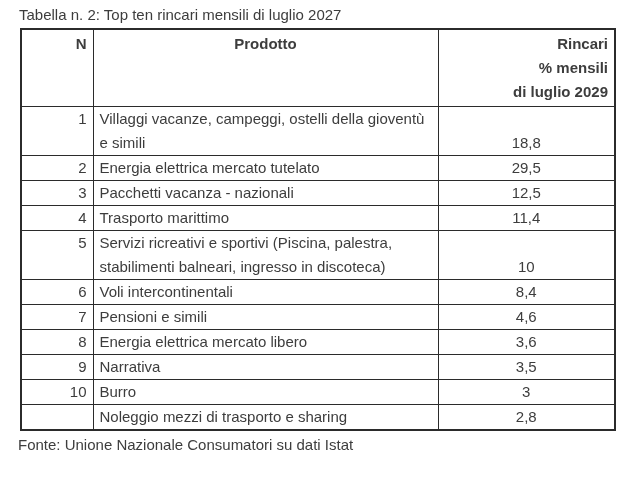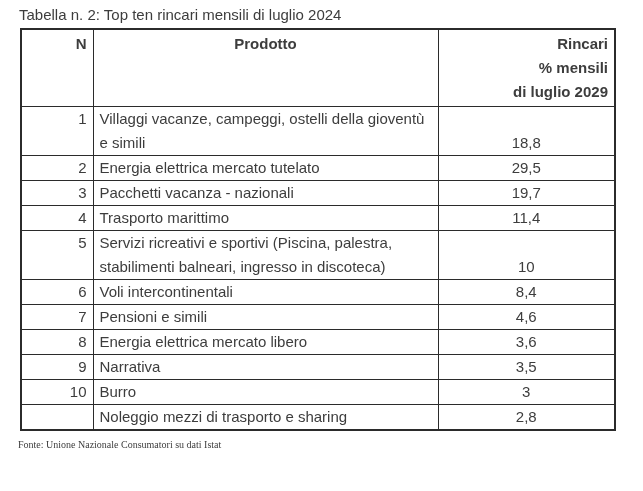--- a/index.html
+++ b/index.html
@@ -64,35 +64,34 @@
     text-align: left;
     vertical-align: top;
     padding-left: 7px;
   }
   td.c-val {
     text-align: center;
     vertical-align: bottom;
     padding-right: 5px;
   }
   .source-note {
-    font-size: 10px;
+    font-size: 15px;
     line-height: 20px;
     margin-top: 4px;
     margin-left: -1px;
     color: #3d3d3d;
     white-space: nowrap;
-    font-family: Liberation Serif, serif;
   }
 </style>
 </head>
 <body>
 
 <div class="page">
 
-  <div class="table-title">Tabella n. 2: Top ten rincari mensili di luglio 2024</div>
+  <div class="table-title">Tabella n. 2: Top ten rincari mensili di luglio 2027</div>
 
   <table class="data-table">
     <colgroup>
       <col class="col-n">
       <col class="col-prod">
       <col class="col-val">
     </colgroup>
     <thead>
       <tr class="header-row">
         <th class="h-n">N</th>
@@ -114,21 +113,21 @@
 
   <tr class="data-row">
     <td class="c-n">2</td>
     <td class="c-prod">Energia elettrica mercato tutelato</td>
     <td class="c-val">29,5</td>
   </tr>
 
   <tr class="data-row">
     <td class="c-n">3</td>
     <td class="c-prod">Pacchetti vacanza - nazionali</td>
-    <td class="c-val">19,7</td>
+    <td class="c-val">12,5</td>
   </tr>
 
   <tr class="data-row">
     <td class="c-n">4</td>
     <td class="c-prod">Trasporto marittimo</td>
     <td class="c-val">11,4</td>
   </tr>
 
   <tr class="data-row">
     <td class="c-n">5</td>

